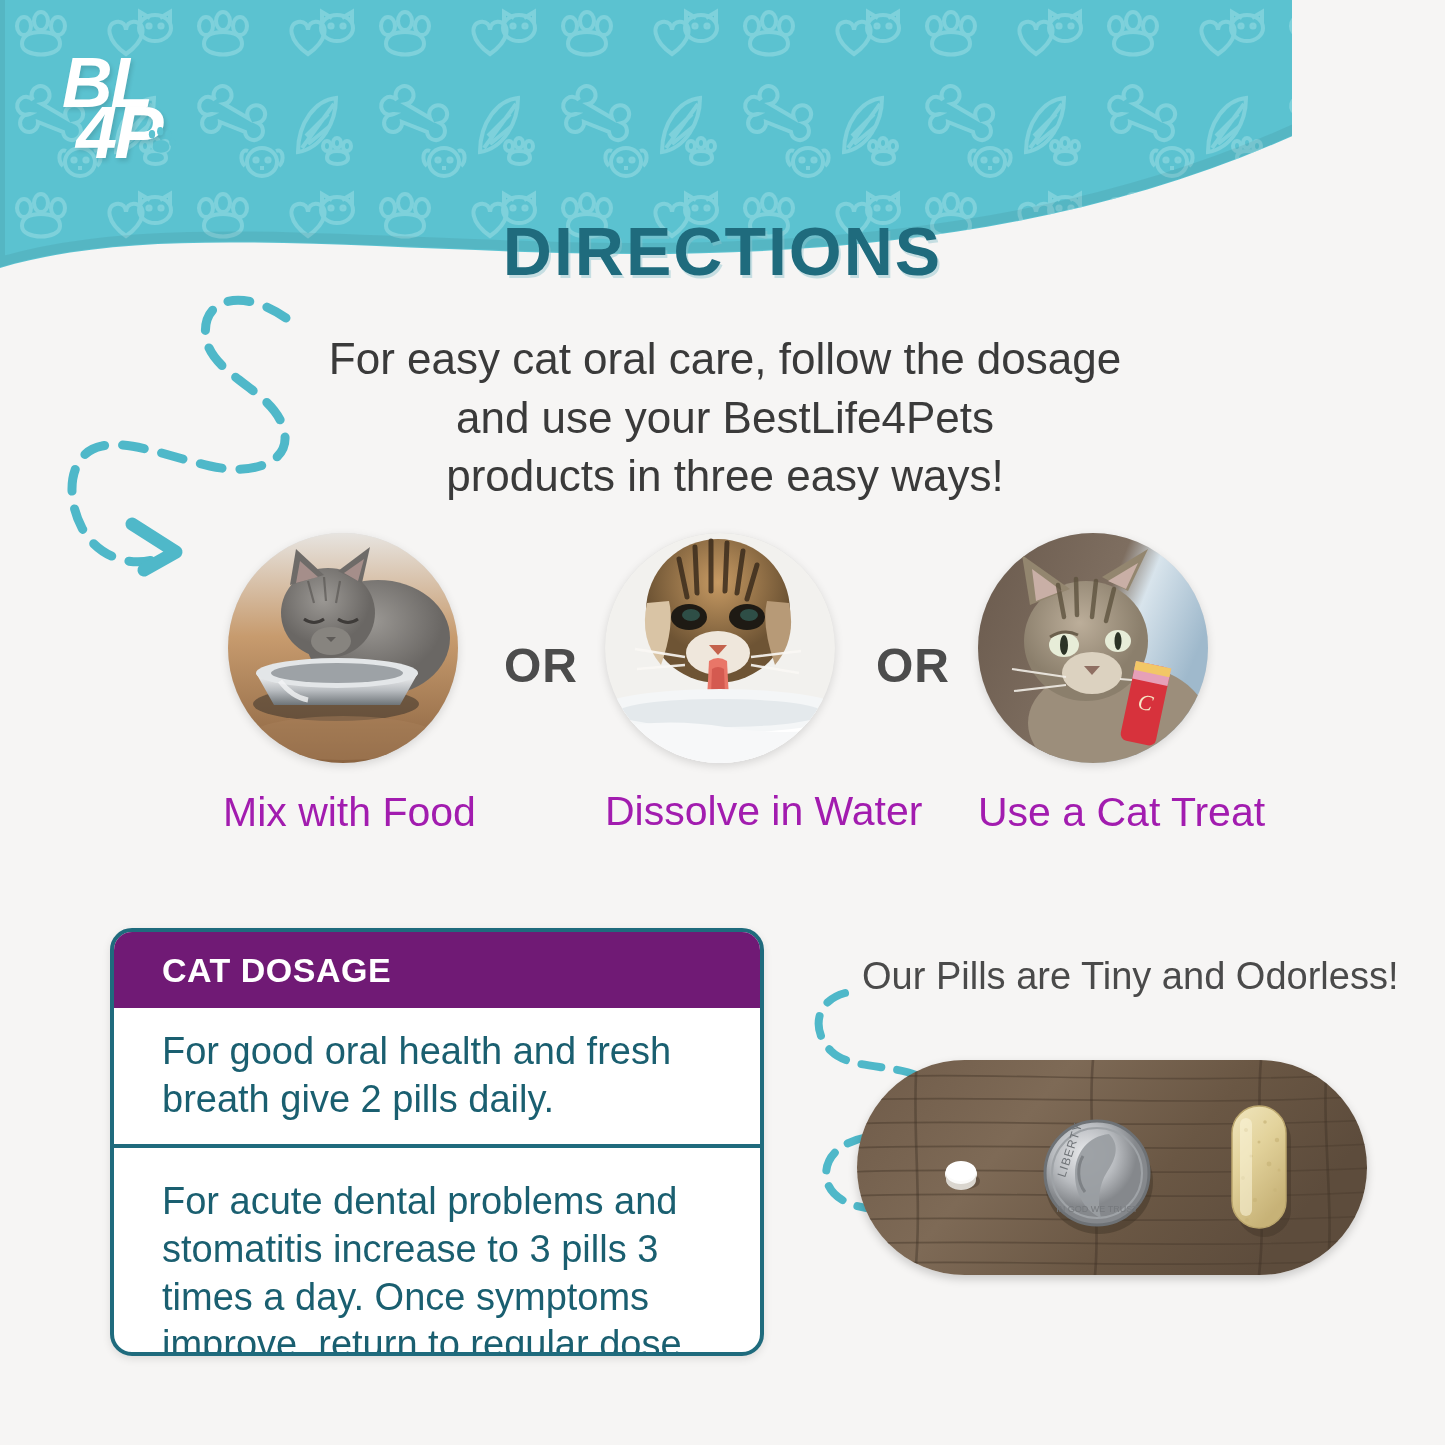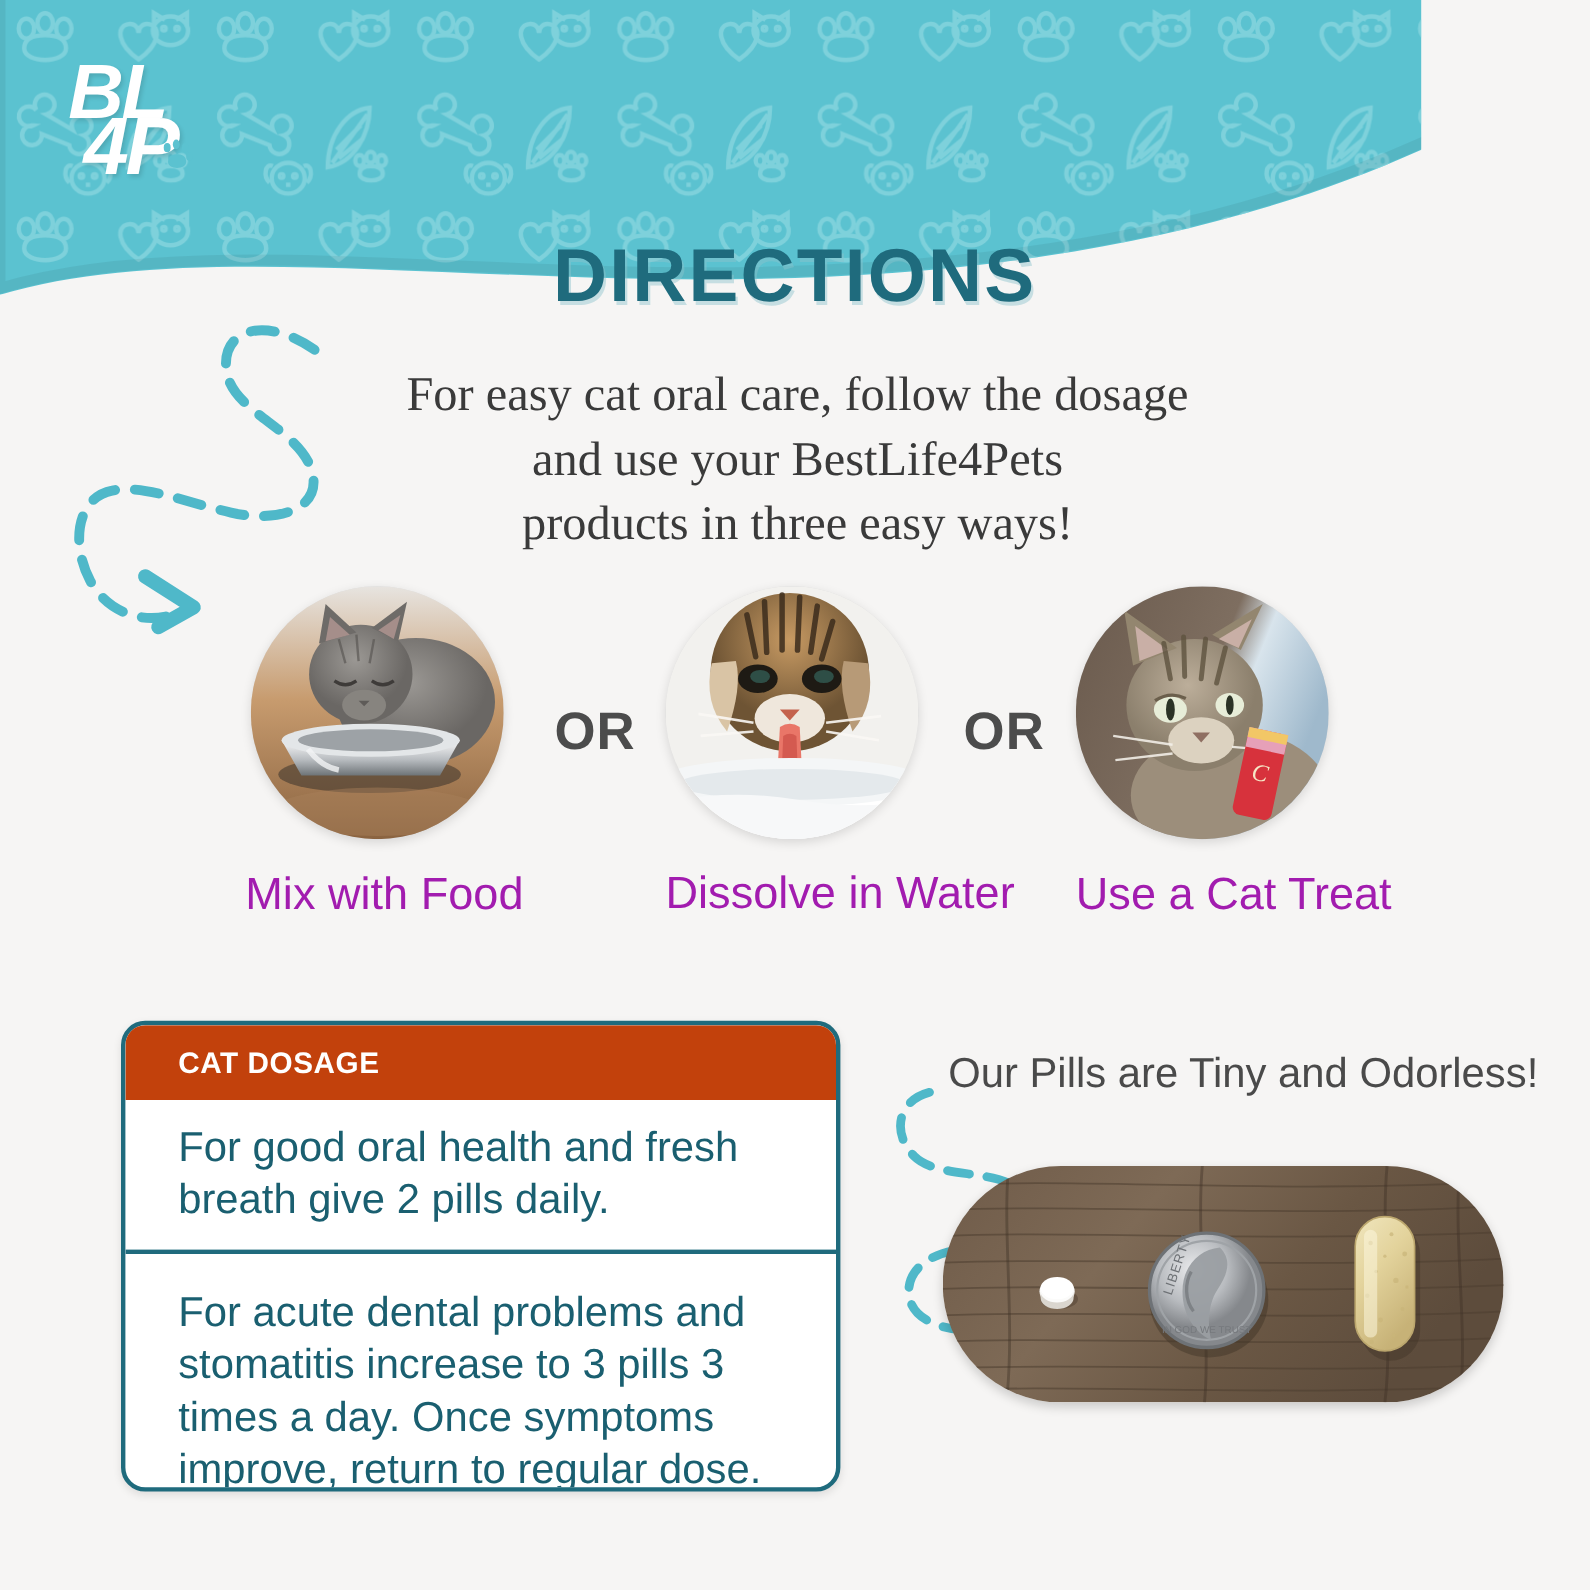--- a/index.html
+++ b/index.html
@@ -48,21 +48,21 @@
     letter-spacing:2px;
     color:#1F6B7D;
     text-shadow:2px 3px 0px rgba(140,195,205,0.45);
   }
   #intro {
     position:absolute; left:310px; top:330px; width:830px;
     text-align:center;
     font-size:44px;
     line-height:1.33;
     color:#3A3A3A;
-    font-family:Liberation Serif, serif;
+    font-family:Liberation Sans, sans-serif;
     font-stretch:condensed;
   }
   #intro div { white-space:nowrap; }
 
   
   #arrow-left { position:absolute; left:40px; top:280px; width:300px; height:310px; }
 
   
   .method {
     position:absolute;
@@ -101,23 +101,23 @@
   #dosage {
     position:absolute; left:110px; top:928px;
     width:654px; height:428px;
     border:4px solid #1F6B7D;
     border-radius:22px;
     background:#FFFFFF;
     overflow:hidden;
     box-shadow:0 3px 8px rgba(0,0,0,0.10);
   }
   #dosage .dhead {
-    background:#c2410c;
+    background:#701a75;
     color:#FFFFFF;
-    font-size:27px; font-weight:bold;
+    font-size:34px; font-weight:bold;
     letter-spacing:0.5px;
     padding:19px 0 18px 48px;
   }
   #dosage .drow {
     padding:20px 53px 20px 48px;
     color:#1A5F70;
     font-size:38px;
     line-height:1.26;
   }
   #dosage .drow.second { border-top:4px solid #1F6B7D; padding-top:30px; }

